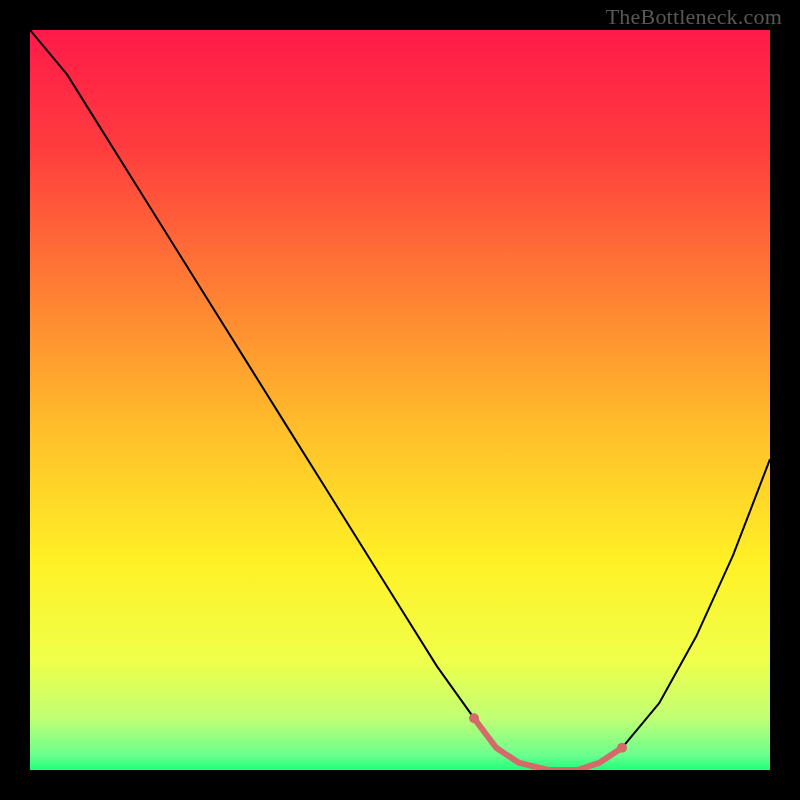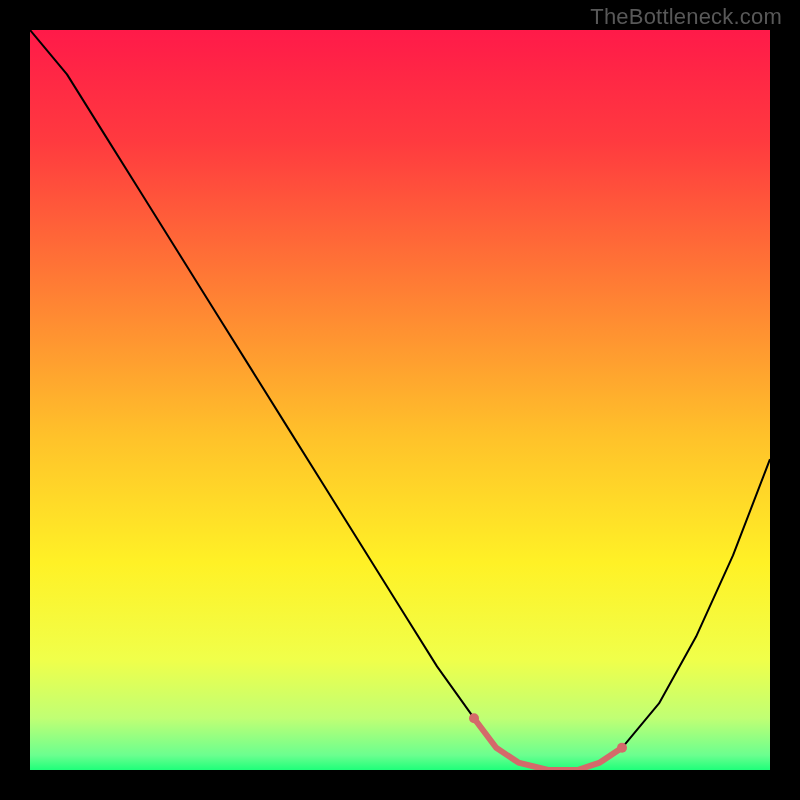--- a/index.html
+++ b/index.html
@@ -13,21 +13,21 @@
   .outer {
     position: relative;
     width: 800px;
     height: 800px;
     background: #000;
   }
   .watermark {
     position: absolute;
     top: 4px;
     right: 18px;
-    font-family: Liberation Sans, sans-serif;
+    font-family: Liberation Serif, serif;
     font-size: 22px;
     color: #585858;
     letter-spacing: 0.2px;
     font-weight: 500;
   }
   .plot {
     position: absolute;
     left: 30px;
     top: 30px;
     width: 740px;

